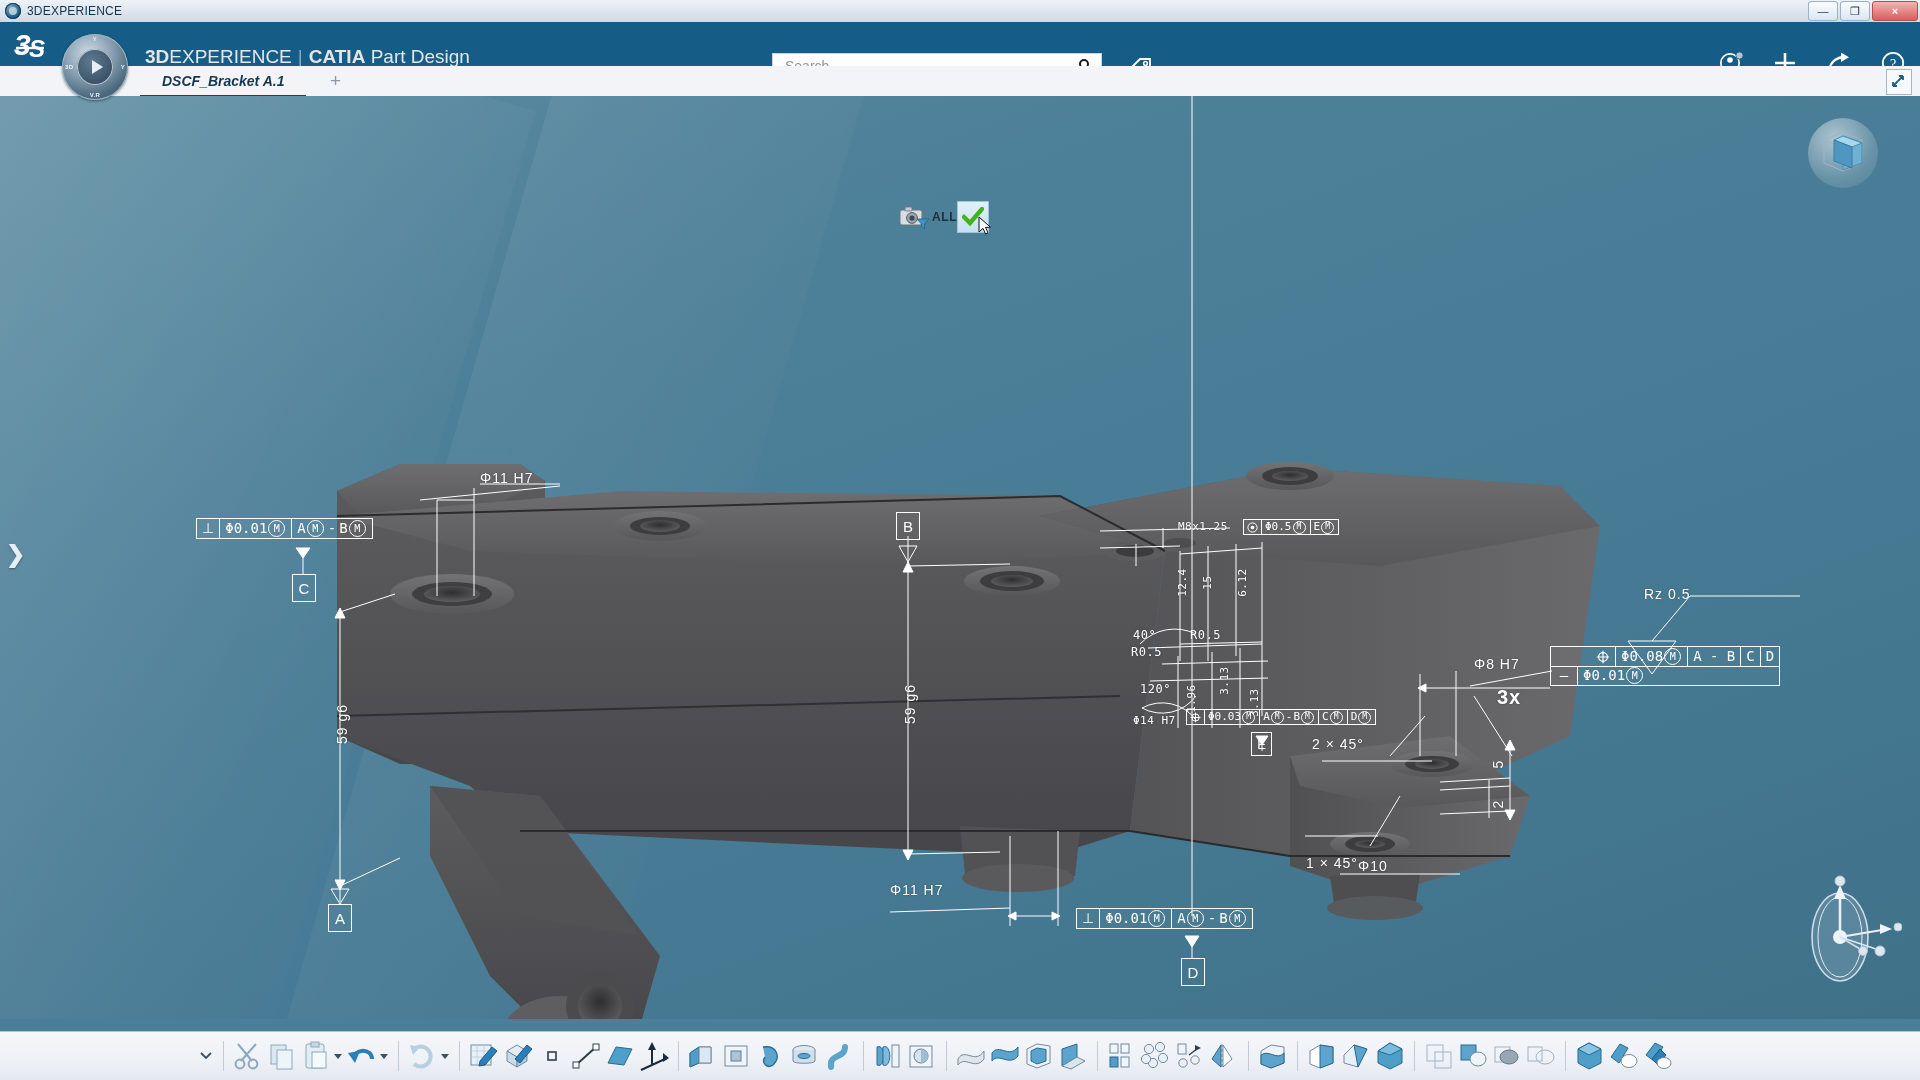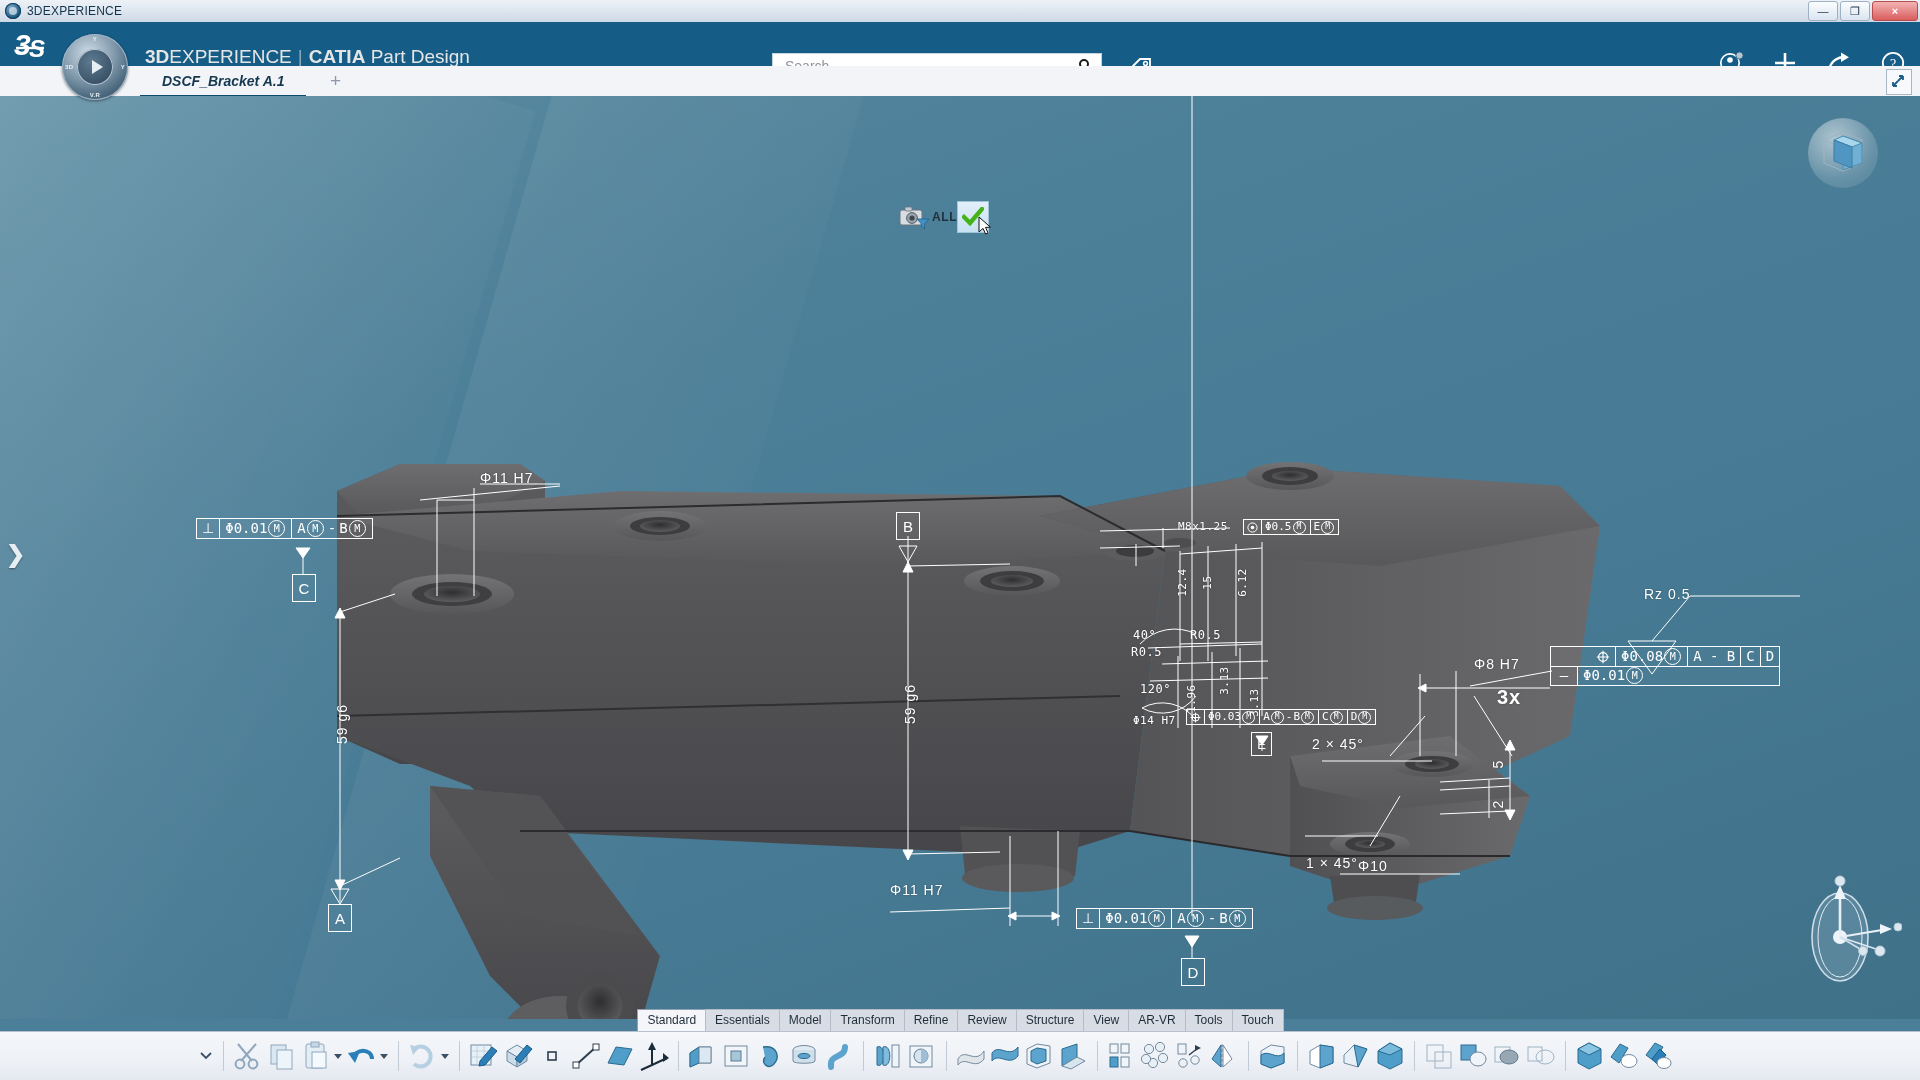--- a/index.html
+++ b/index.html
@@ -112,21 +112,21 @@
   .hdr-icons{position:absolute;right:14px;top:28px;display:flex;gap:28px;align-items:center;}
   .hdr-ico{width:26px;height:26px;position:relative;cursor:pointer;}
 
   
   .tabstrip{
     position:absolute;left:0;top:66px;width:1920px;height:30px;
     background:#f2f4f8;border-bottom:1px solid #c8ced8;
   }
   .doc-tab{
     position:absolute;left:140px;top:0;height:29px;display:flex;align-items:center;
-    padding:0 22px;background:#f2f4f8;border-bottom:3px solid #0c4a6e;
+    padding:0 22px;background:#f2f4f8;border-bottom:3px solid #7f1d1d;
     font-size:14px;font-weight:bold;font-style:italic;color:#16384f;
   }
   .tab-plus{
     position:absolute;left:330px;top:5px;font-size:19px;color:#8d99a8;line-height:20px;
   }
   .collapse-btn{
     position:absolute;right:8px;top:3px;width:24px;height:24px;
     border:1px solid #a9b6c4;background:#f7f9fc;
   }
 
@@ -714,33 +714,20 @@
     <div class="ann sans" style="left:1306px;top:722px;margin-top:37px;">1 × 45°</div>
     <div class="ann sans" style="left:1358px;top:762px;">Φ10</div>
     <div class="ann sans" style="left:1494px;top:660px;">
       <span style="display:inline-block;transform:rotate(-90deg);transform-origin:center;">5</span>
     </div>
     <div class="ann sans" style="left:1494px;top:700px;">
       <span style="display:inline-block;transform:rotate(-90deg);transform-origin:center;">2</span>
     </div>
   </div>
 
-  <div class="bottom-tabs">
-    <div class="btab active">Standard</div>
-    <div class="btab">Essentials</div>
-    <div class="btab">Model</div>
-    <div class="btab">Transform</div>
-    <div class="btab">Refine</div>
-    <div class="btab">Review</div>
-    <div class="btab">Structure</div>
-    <div class="btab">View</div>
-    <div class="btab">AR-VR</div>
-    <div class="btab">Tools</div>
-    <div class="btab">Touch</div>
-  </div>
 
   <div class="icon-toolbar">
 
     <span class="tb-ico" style="width:18px;">
       <svg width="18" height="34" viewBox="0 0 18 34">
           <path d="M4 14 L9 19 L14 14" stroke="#3c5064" stroke-width="1.8" fill="none"></path>
         </svg>
     </span>
     <span class="tb-sep"></span>
 

